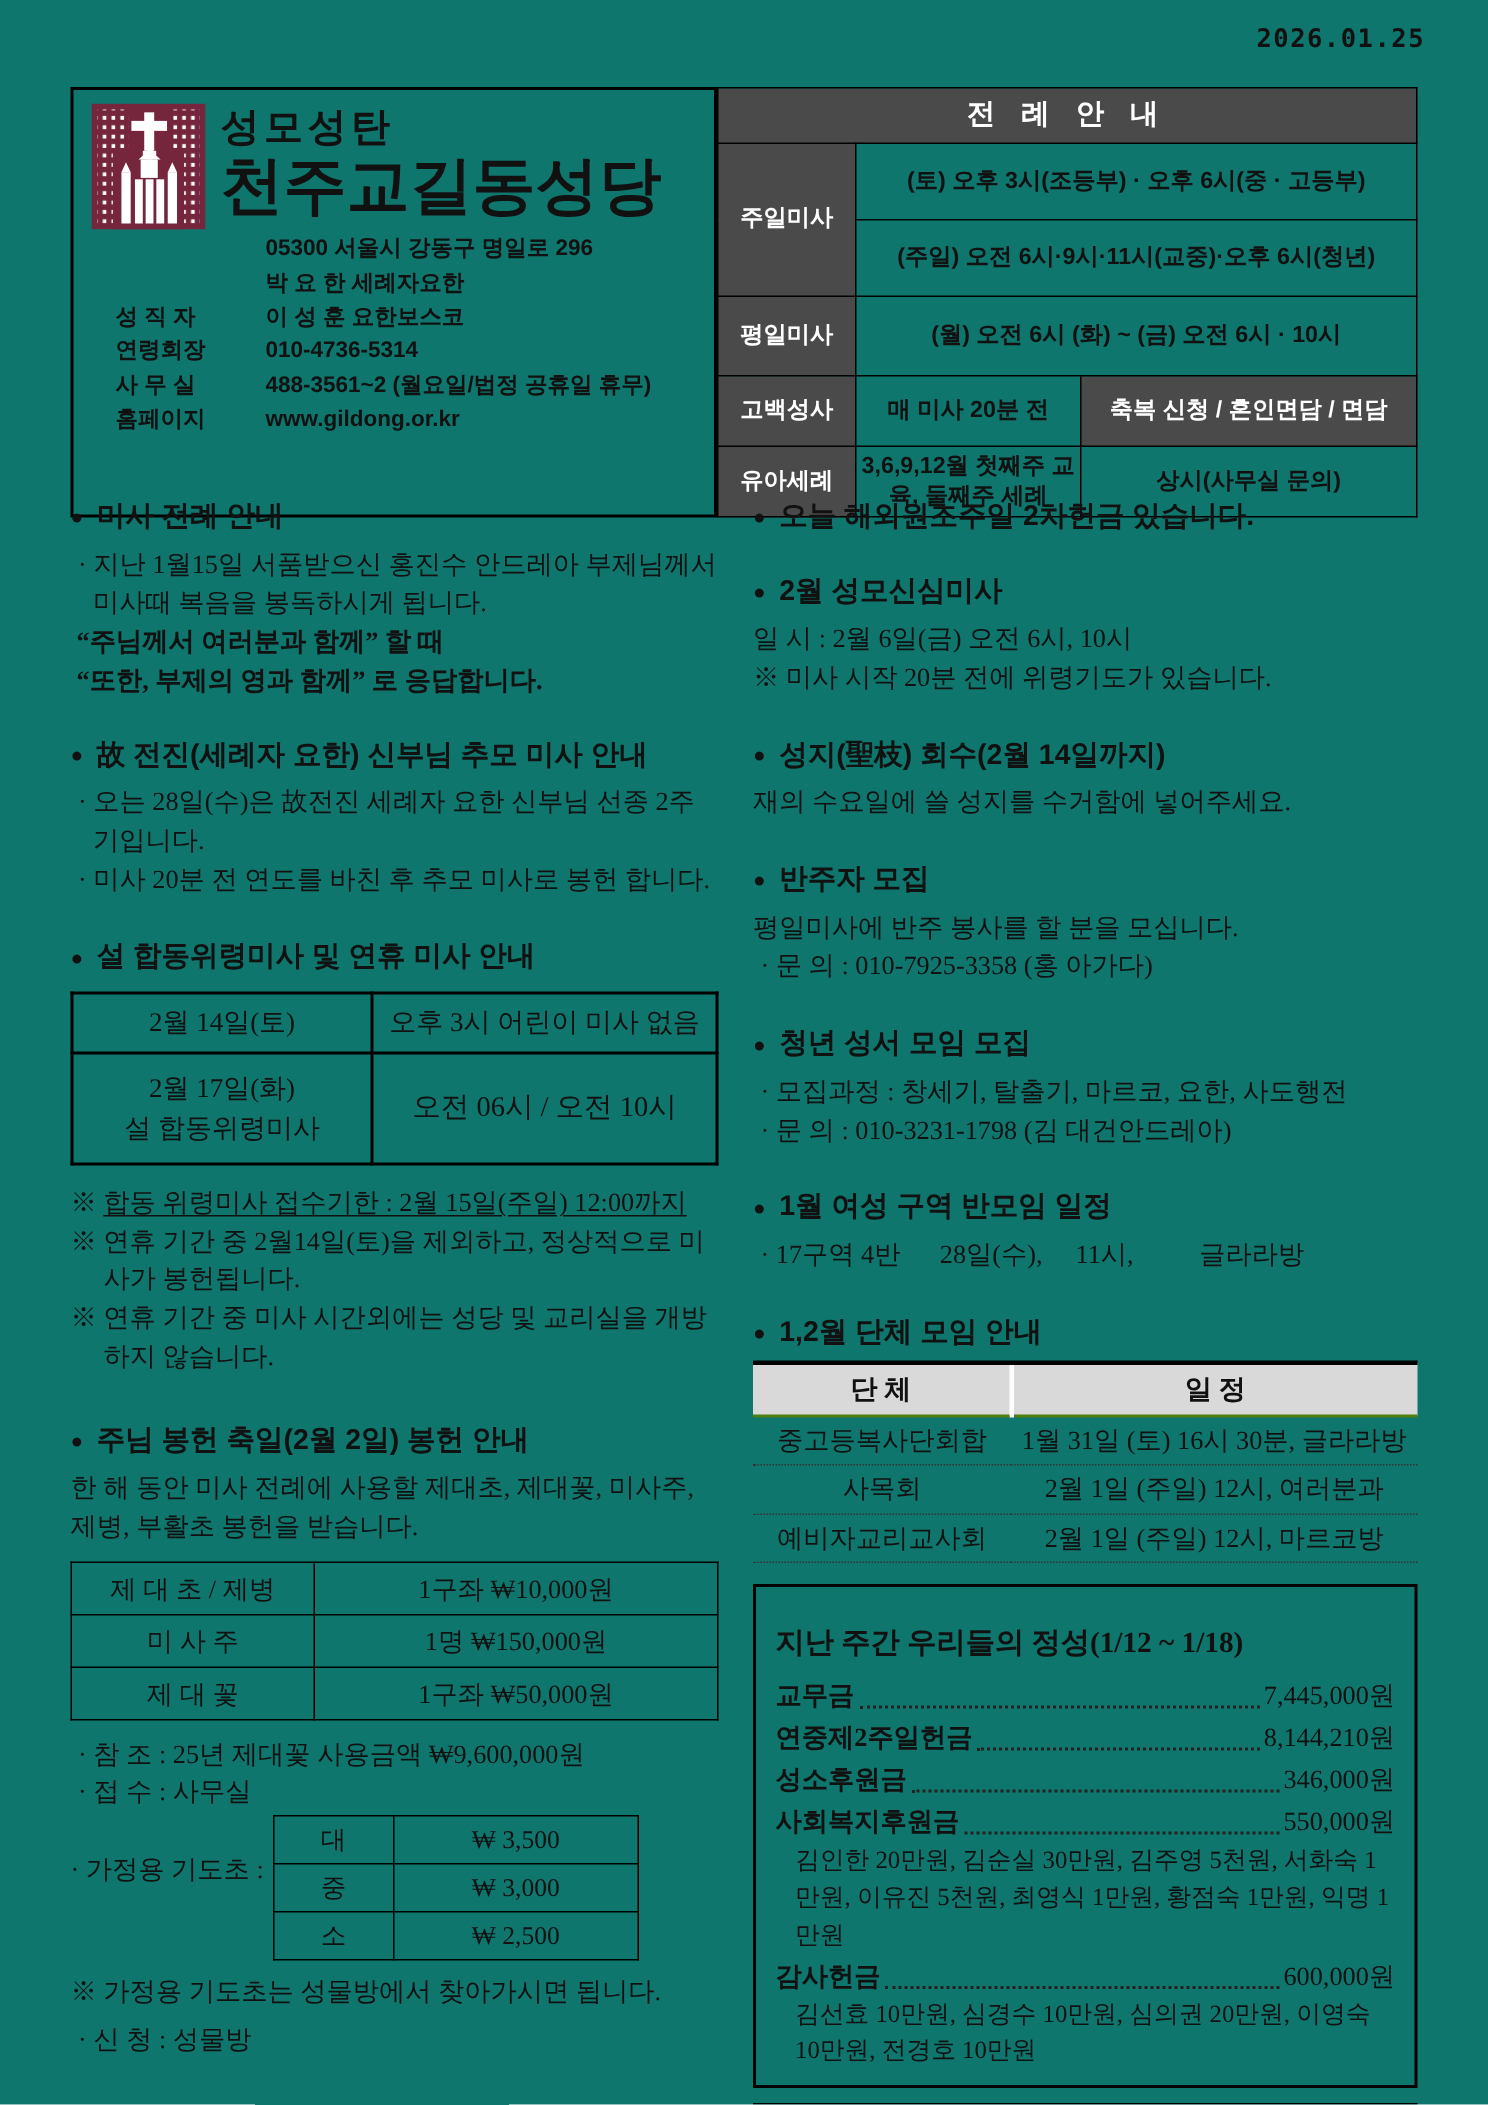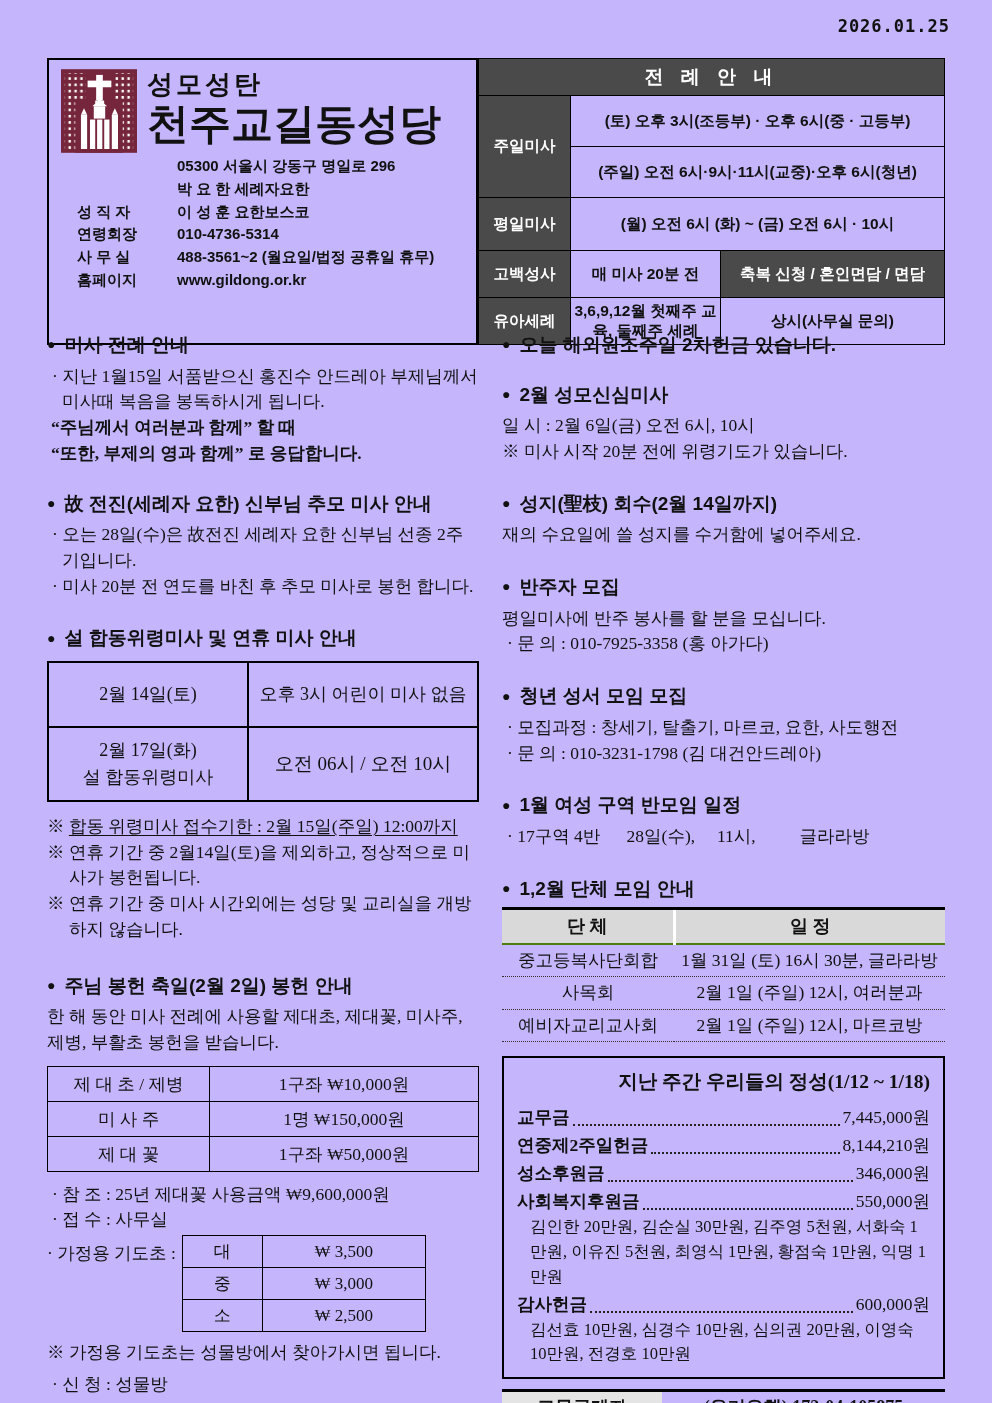--- a/index.html
+++ b/index.html
@@ -1,16 +1,16 @@
 <!DOCTYPE html>
 <html><head>
 <meta charset="utf-8">
 <style>
   html,body{margin:0;padding:0;background:#fff;}
-  .page{position:relative;width:992px;height:1403px;background:#c4b5fd;color:#111;
+  .page{position:relative;width:992px;height:1403px;background:#0f766e;color:#111;
         font-family:"Liberation Serif", serif;overflow:hidden;}
   .date{position:absolute;top:16px;right:42px;font-family:"DejaVu Sans Mono", monospace;
         font-size:17px;font-weight:700;letter-spacing:1px;}
   
   .header{position:absolute;top:58px;left:47px;width:898px;display:flex;}
   .church-box{width:432px;box-sizing:border-box;border:2px solid #000;padding:5px 8px 6px 12px;
               font-family:"Liberation Sans", sans-serif;}
   .church-top{display:flex;gap:10px;align-items:flex-start;}
   .logo{width:76px;height:88px;flex:none;margin-top:2px;}
   .church-subtitle{font-size:26px;font-weight:800;letter-spacing:3px;margin-top:2px;}
@@ -49,21 +49,21 @@
   .candle-table td{border:1.5px solid #000;text-align:center;font-size:17px;height:29px;}
   
   .group-table{width:100%;border-collapse:collapse;margin:6px 0 14px;}
   .group-table td{text-align:center;font-size:17.5px;padding:4px 1px;line-height:1.35;}
   .group-table .gh td{background:#d9d9d9;font-weight:700;font-size:18px;
         border-top:3px solid #000;border-bottom:2px solid #4d7c0f;}
   .group-table .gh td + td{border-left:3px solid #fff;}
   .group-table .gr td{border-bottom:1.6px dotted #333;}
   
   .don-box{border:2px solid #000;padding:8px 13px 10px;margin-top:4px;}
-  .don-title{text-align:right;font-weight:800;font-size:19.5px;margin:2px 0 8px;}
+  .don-title{text-align:left;font-weight:800;font-size:19.5px;margin:15px 0 8px;}
   .off-row{display:flex;align-items:flex-end;font-size:17.5px;line-height:1.6;}
   .off-label{font-weight:700;flex:none;}
   .off-leader{flex:1;border-bottom:2.2px dotted #222;margin:0 3px 5px;}
   .off-amount{flex:none;}
   .off-detail{font-size:16.5px;padding-left:13px;line-height:1.5;}
   
   .account-table{width:100%;border-collapse:collapse;margin-top:10px;}
   .account-table td{padding:2px 6px;font-size:18px;text-align:center;font-weight:600;line-height:1.45;}
   .acct-label{width:148px;background:#e4e4e4;font-weight:700;}
   .acct-r1 td{border-top:3px solid #000;border-bottom:1.6px dotted #333;}
@@ -198,21 +198,21 @@
         <div class="heading">
             <span class="bullet">●</span>
             <span>설 합동위령미사 및 연휴 미사 안내</span>
           </div>
         <table class="holiday-table">
           <colgroup>
               <col style="width:200px">
               <col>
             </colgroup>
           <tbody>
-              <tr style="height:65px">
+              <tr style="height:40px">
             <td>2월 14일(토)</td>
             <td>오후 3시 어린이 미사 없음</td>
           </tr>
           <tr style="height:74px">
             <td>
                   <div>2월 17일(화)</div>
                   <div>설 합동위령미사</div>
                 </td>
             <td style="font-size:19px">오전 06시 / 오전 10시</td>
           </tr>
@@ -245,21 +245,21 @@
               </tr>
           <tr>
                 <td>제 대 꽃</td>
                 <td>1구좌  ₩50,000원</td>
               </tr>
         </tbody>
           </table>
         <div class="line hang">· 참 조 : 25년 제대꽃 사용금액 ₩9,600,000원</div>
         <div class="line hang">· 접 수 : 사무실</div>
         <div class="candle-wrap">
-          <div class="line" style="margin-top:6px">· 가정용 기도초 :</div>
+          <div class="line" style="margin-top:24px">· 가정용 기도초 :</div>
           <table class="candle-table">
             <colgroup>
                 <col style="width:80px">
                 <col>
               </colgroup>
             <tbody>
                 <tr>
                   <td>대</td>
                   <td>₩ 3,500</td>
                 </tr>

